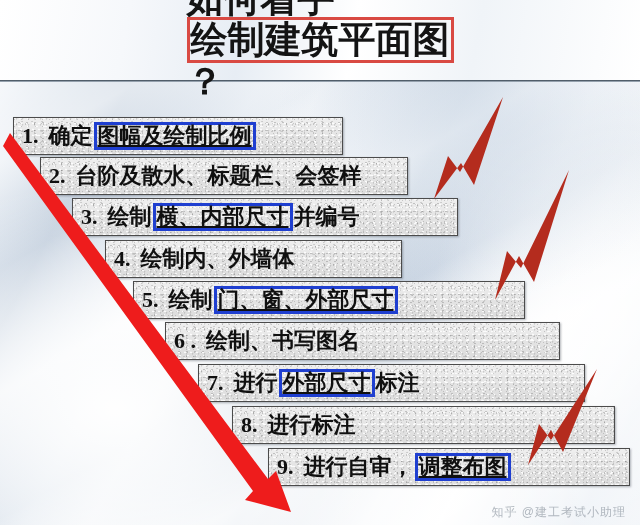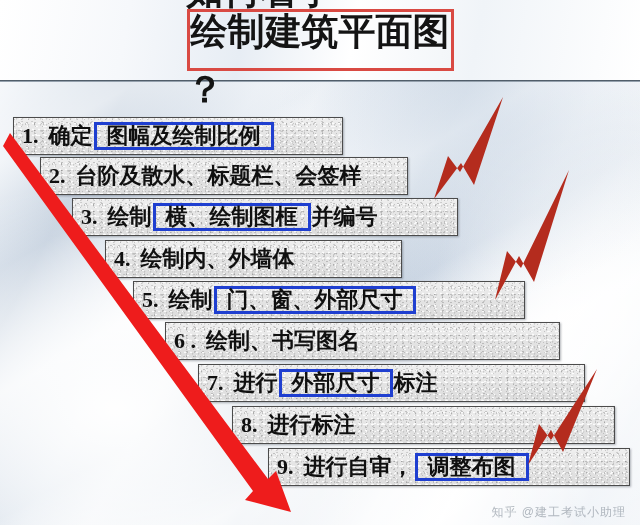--- a/index.html
+++ b/index.html
@@ -91,21 +91,21 @@
     letter-spacing: 0px;
     white-space: nowrap;
     line-height: 1;
     display: inline-flex;
     align-items: baseline;
     flex-direction: column;
   }
   .title-hl {
     display: inline-block;
     border: 3px solid #d94a43;
-    padding: 1px 1px 18px 1px;
+    padding: 1px 1px 2px 1px;
     margin: 0 1px;
     line-height: 1;
   }
 
   
   .step {
     position: absolute;
     box-sizing: border-box;
     border: 1px solid #4b4b4b;
     background-color: #e6e6e6;
@@ -137,23 +137,24 @@
     align-items: center;
     padding-left: 8px;
   }
   .num {
     display: inline-block;
     padding-right: 10px;
   }
   .hl-blue {
     display: inline-block;
     border: 3px solid #1f3fd0;
-    padding: 0 10px;
+    padding: 0 1px;
     line-height: 1;
     margin: 0 1px;
+    text-decoration: underline;
   }
 
   
   .arrow-layer {
     position: absolute;
     inset: 0;
     pointer-events: none;
   }
 
   
@@ -200,21 +201,21 @@
     <div class="step-text">
       <span class="num">2.</span>
         <span> 台阶及散水、标题栏、会签样</span>
     </div>
   </div>
 
   <div class="step" style="left:72px; top:198px; width:386px; height:38px;">
     <div class="step-text">
       <span class="num">3.</span>
         <span> 绘制</span>
-        <span class="hl-blue">横、绘制图框</span>
+        <span class="hl-blue">横、内部尺寸</span>
         <span>并编号</span>
     </div>
   </div>
 
   <div class="step" style="left:105px; top:240px; width:297px; height:38px;">
     <div class="step-text">
       <span class="num">4.</span>
         <span> 绘制内、外墙体</span>
     </div>
   </div>

